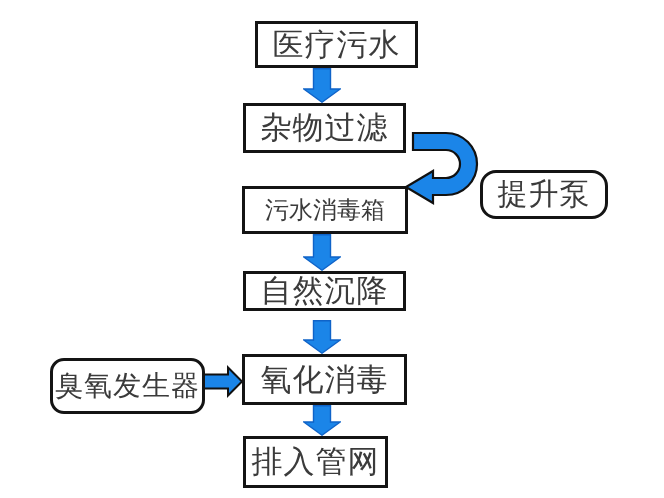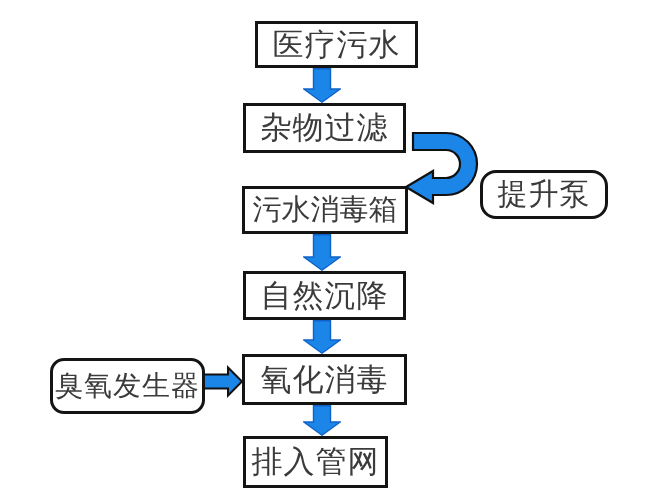--- a/index.html
+++ b/index.html
@@ -22,28 +22,28 @@
     border: 3px solid #141414;
     display: flex;
     align-items: center;
     justify-content: center;
     color: #3b3b3b;
     font-size: 31px;
     letter-spacing: 1px;
     white-space: nowrap;
     z-index: 2;
   }
-  .node.small-text { font-size: 29px; letter-spacing: 0; }
+  .node.small-text { font-size: 24px; letter-spacing: 0; }
   .node.rounded { border-radius: 16px; }
 
   
   #n-medical      { left: 243px; top:  21px; width: 163px; height: 47px; margin-left: 12px; }
   #n-filter       { left: 243px; top: 103px; width: 163px; height: 50px; text-align: right; }
   #n-tank         { left: 242px; top: 186px; width: 166px; height: 48px; }
-  #n-sediment     { left: 243px; top: 271px; width: 163px; height: 49px; }
+  #n-sediment     { left: 243px; top: 271px; width: 163px; height: 40px; }
   #n-oxidation    { left: 242px; top: 354px; width: 165px; height: 51px; }
   #n-discharge    { left: 243px; top: 436px; width: 145px; height: 52px; }
 
   
   #n-pump         { left: 480px; top: 139px; width: 128px; height: 49px; font-size: 30px; margin-top: 31px; }
   #n-ozone        { left:  50px; top: 358px; width: 155px; height: 56px; font-size: 28px; border-radius: 14px; }
 
   .arrow-svg { position: absolute; display: block; z-index: 1; }
   #arrow-1 { left: 303px; top:  68px; }
   #arrow-2 { left: 303px; top: 234px; }

